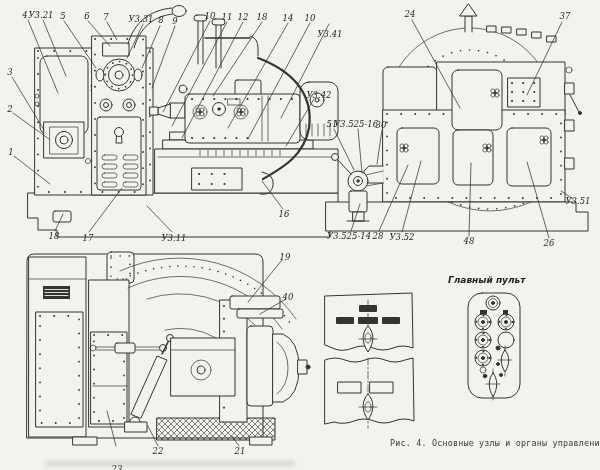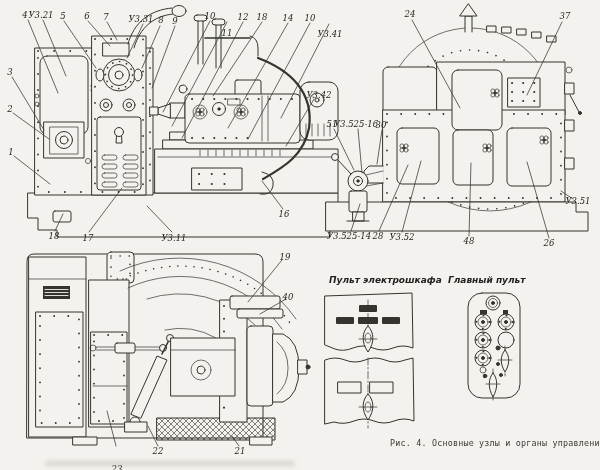--- a/index.html
+++ b/index.html
@@ -371,21 +371,21 @@
 
   <div class="co" style="left:25px;top:15px">4</div>
   <div class="co" style="left:41px;top:15px">У3.21</div>
   <div class="co" style="left:63px;top:16px">5</div>
   <div class="co" style="left:87px;top:16px">6</div>
   <div class="co" style="left:106px;top:17px">7</div>
   <div class="co" style="left:141px;top:19px">У3.31</div>
   <div class="co" style="left:161px;top:20px">8</div>
   <div class="co" style="left:175px;top:21px">9</div>
   <div class="co" style="left:210px;top:16px">10</div>
-  <div class="co" style="left:227px;top:33px">11</div>
+  <div class="co" style="left:227px;top:17px">11</div>
   <div class="co" style="left:243px;top:17px">12</div>
   <div class="co" style="left:262px;top:17px">18</div>
   <div class="co" style="left:288px;top:18px">14</div>
   <div class="co" style="left:310px;top:18px">10</div>
   <div class="co" style="left:330px;top:34px">У3.41</div>
   <div class="co" style="left:319px;top:95px">У3.42</div>
   <div class="co" style="left:284px;top:214px">16</div>
   <div class="co" style="left:174px;top:238px">У3.11</div>
   <div class="co" style="left:88px;top:238px">17</div>
   <div class="co" style="left:54px;top:236px">18</div>
@@ -404,18 +404,17 @@
   <div class="co" style="left:469px;top:241px">48</div>
   <div class="co" style="left:549px;top:243px">26</div>
   <div class="co" style="left:578px;top:201px">У3.51</div>
 
   <div class="co" style="left:285px;top:257px">19</div>
   <div class="co" style="left:288px;top:297px">40</div>
   <div class="co" style="left:240px;top:451px">21</div>
   <div class="co" style="left:158px;top:451px">22</div>
   <div class="co" style="left:117px;top:469px">23</div>
 
-  <div class="panel-title" style="left:329px;top:275px">Пульт электрошкафа</div>
   <div class="panel-title" style="left:448px;top:275px">Главный пульт</div>
   <div class="caption" style="left:390px;top:438px">Рис. 4. Основные узлы и органы управления</div>
 
   <div class="smudge"></div>
 </div>
 
 </body></html>

